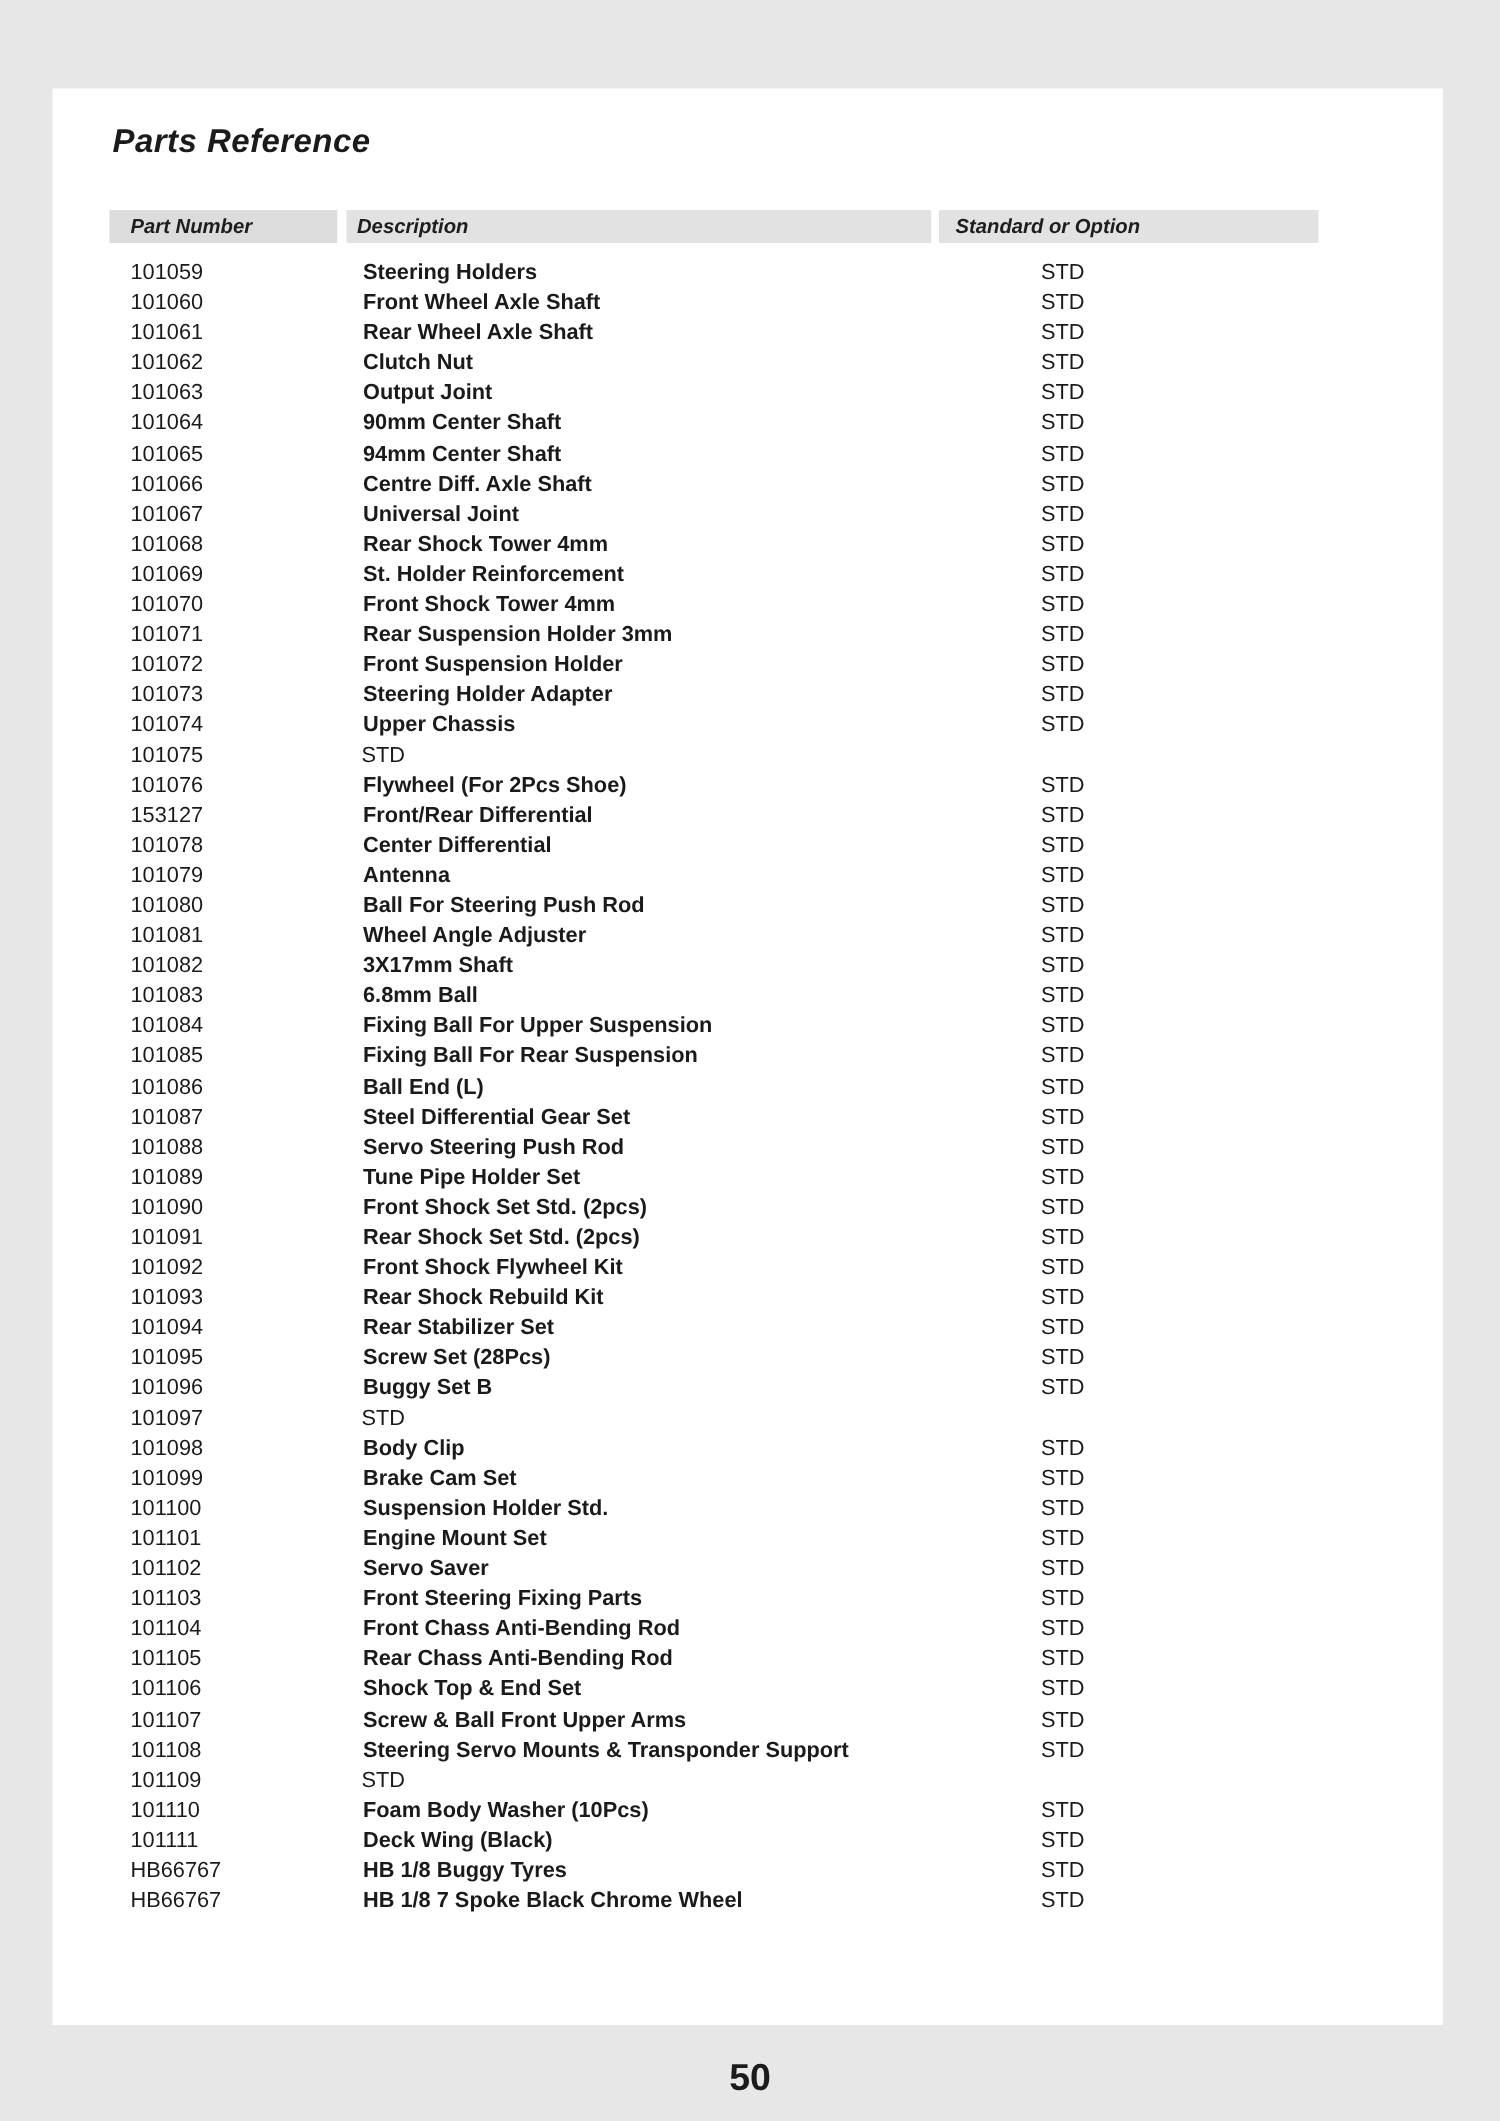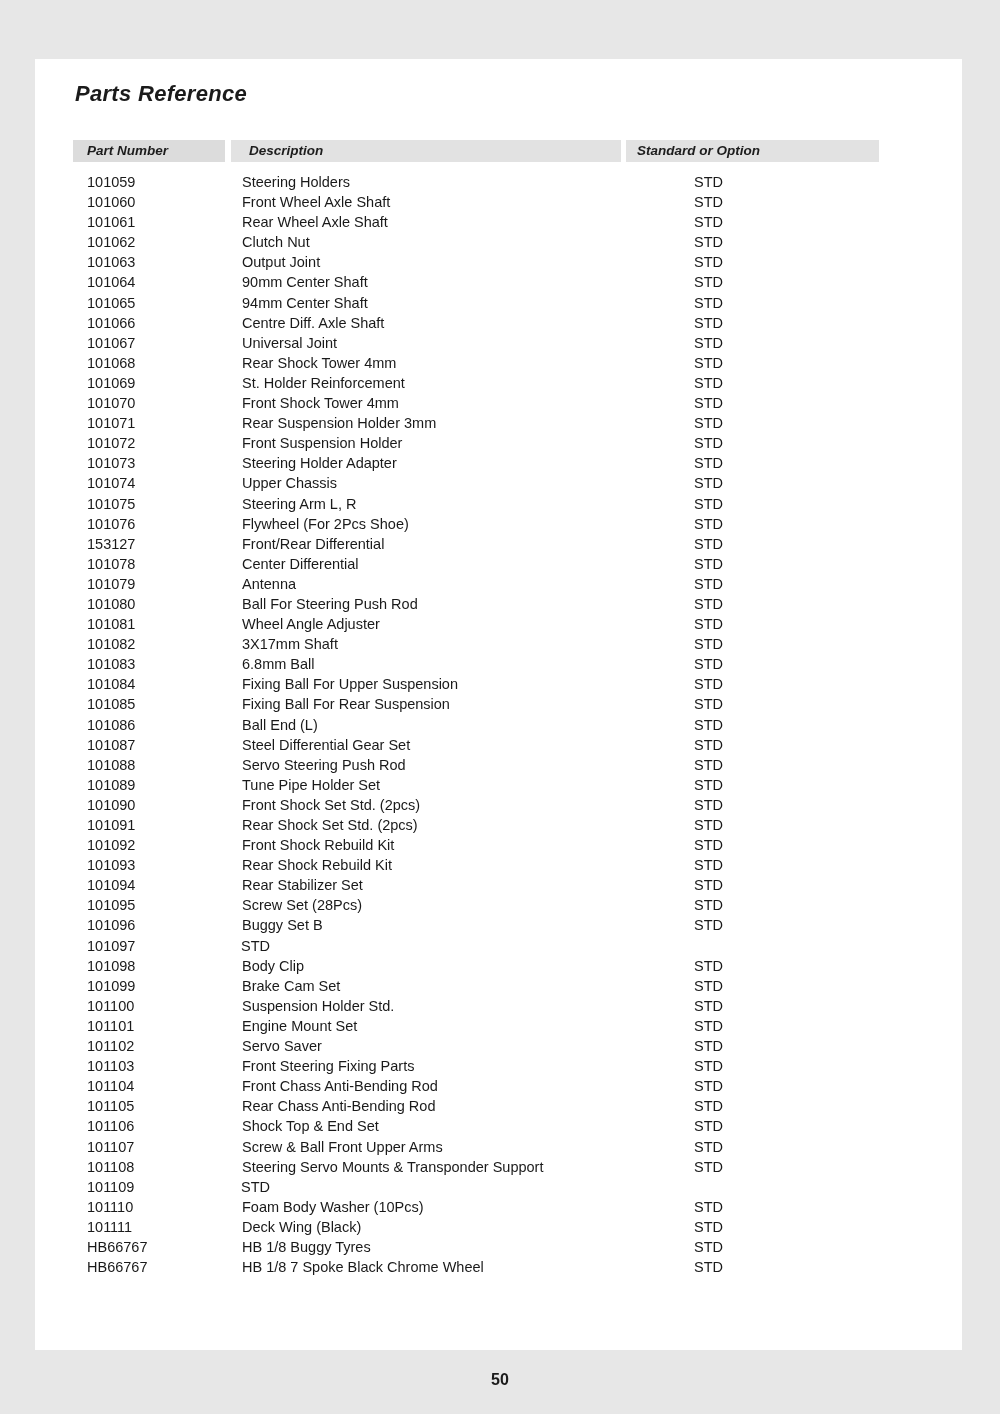--- a/index.html
+++ b/index.html
@@ -66,21 +66,21 @@
     width: 152px;
     padding-left: 14px;
     background: #dcdcdc;
   }
   .th-gap {
     width: 6px;
     background: #ffffff;
   }
   .th-desc {
     width: 390px;
-    padding-left: 18px;
+    padding-left: 7px;
   }
   .th-gap2 {
     width: 5px;
     background: #ffffff;
   }
   .th-std {
     width: 253px;
     padding-left: 11px;
   }
 
@@ -97,20 +97,21 @@
   }
   .cell-part {
     width: 152px;
     padding-left: 14px;
     box-sizing: border-box;
   }
   .cell-desc {
     width: 453px;
     padding-left: 17px;
     box-sizing: border-box;
+    font-weight: bold;
   }
   .cell-std {
     width: 253px;
     padding-left: 16px;
     box-sizing: border-box;
   }
 
   
   .watermark {
     position: absolute;
@@ -131,21 +132,21 @@
     width: 1000px;
     height: 64px;
     background: #e7e7e7;
   }
   .page-number {
     position: absolute;
     left: 0;
     top: 1371px;
     width: 1000px;
     text-align: center;
-    font-size: 16px;
+    font-size: 25px;
     font-weight: bold;
     color: #1b1b1b;
   }
 </style>
 </head>
 <body>
 
 <div class="page-sheet">
 
   <div class="page-title">Parts Reference</div>
@@ -236,21 +237,20 @@
           <div class="cell-desc">Steering Holder Adapter</div>
           <div class="cell-std">STD</div>
         </div>
         <div class="table-row">
           <div class="cell-part">101074</div>
           <div class="cell-desc">Upper Chassis</div>
           <div class="cell-std">STD</div>
         </div>
         <div class="table-row">
           <div class="cell-part">101075</div>
-          <div class="cell-desc">Steering Arm L, R</div>
           <div class="cell-std">STD</div>
         </div>
         <div class="table-row">
           <div class="cell-part">101076</div>
           <div class="cell-desc">Flywheel (For 2Pcs Shoe)</div>
           <div class="cell-std">STD</div>
         </div>
         <div class="table-row">
           <div class="cell-part">153127</div>
           <div class="cell-desc">Front/Rear Differential</div>
@@ -321,21 +321,21 @@
           <div class="cell-desc">Front Shock Set Std. (2pcs)</div>
           <div class="cell-std">STD</div>
         </div>
         <div class="table-row">
           <div class="cell-part">101091</div>
           <div class="cell-desc">Rear Shock Set Std. (2pcs)</div>
           <div class="cell-std">STD</div>
         </div>
         <div class="table-row">
           <div class="cell-part">101092</div>
-          <div class="cell-desc">Front Shock Rebuild Kit</div>
+          <div class="cell-desc">Front Shock Flywheel Kit</div>
           <div class="cell-std">STD</div>
         </div>
         <div class="table-row">
           <div class="cell-part">101093</div>
           <div class="cell-desc">Rear Shock Rebuild Kit</div>
           <div class="cell-std">STD</div>
         </div>
         <div class="table-row">
           <div class="cell-part">101094</div>
           <div class="cell-desc">Rear Stabilizer Set</div>

